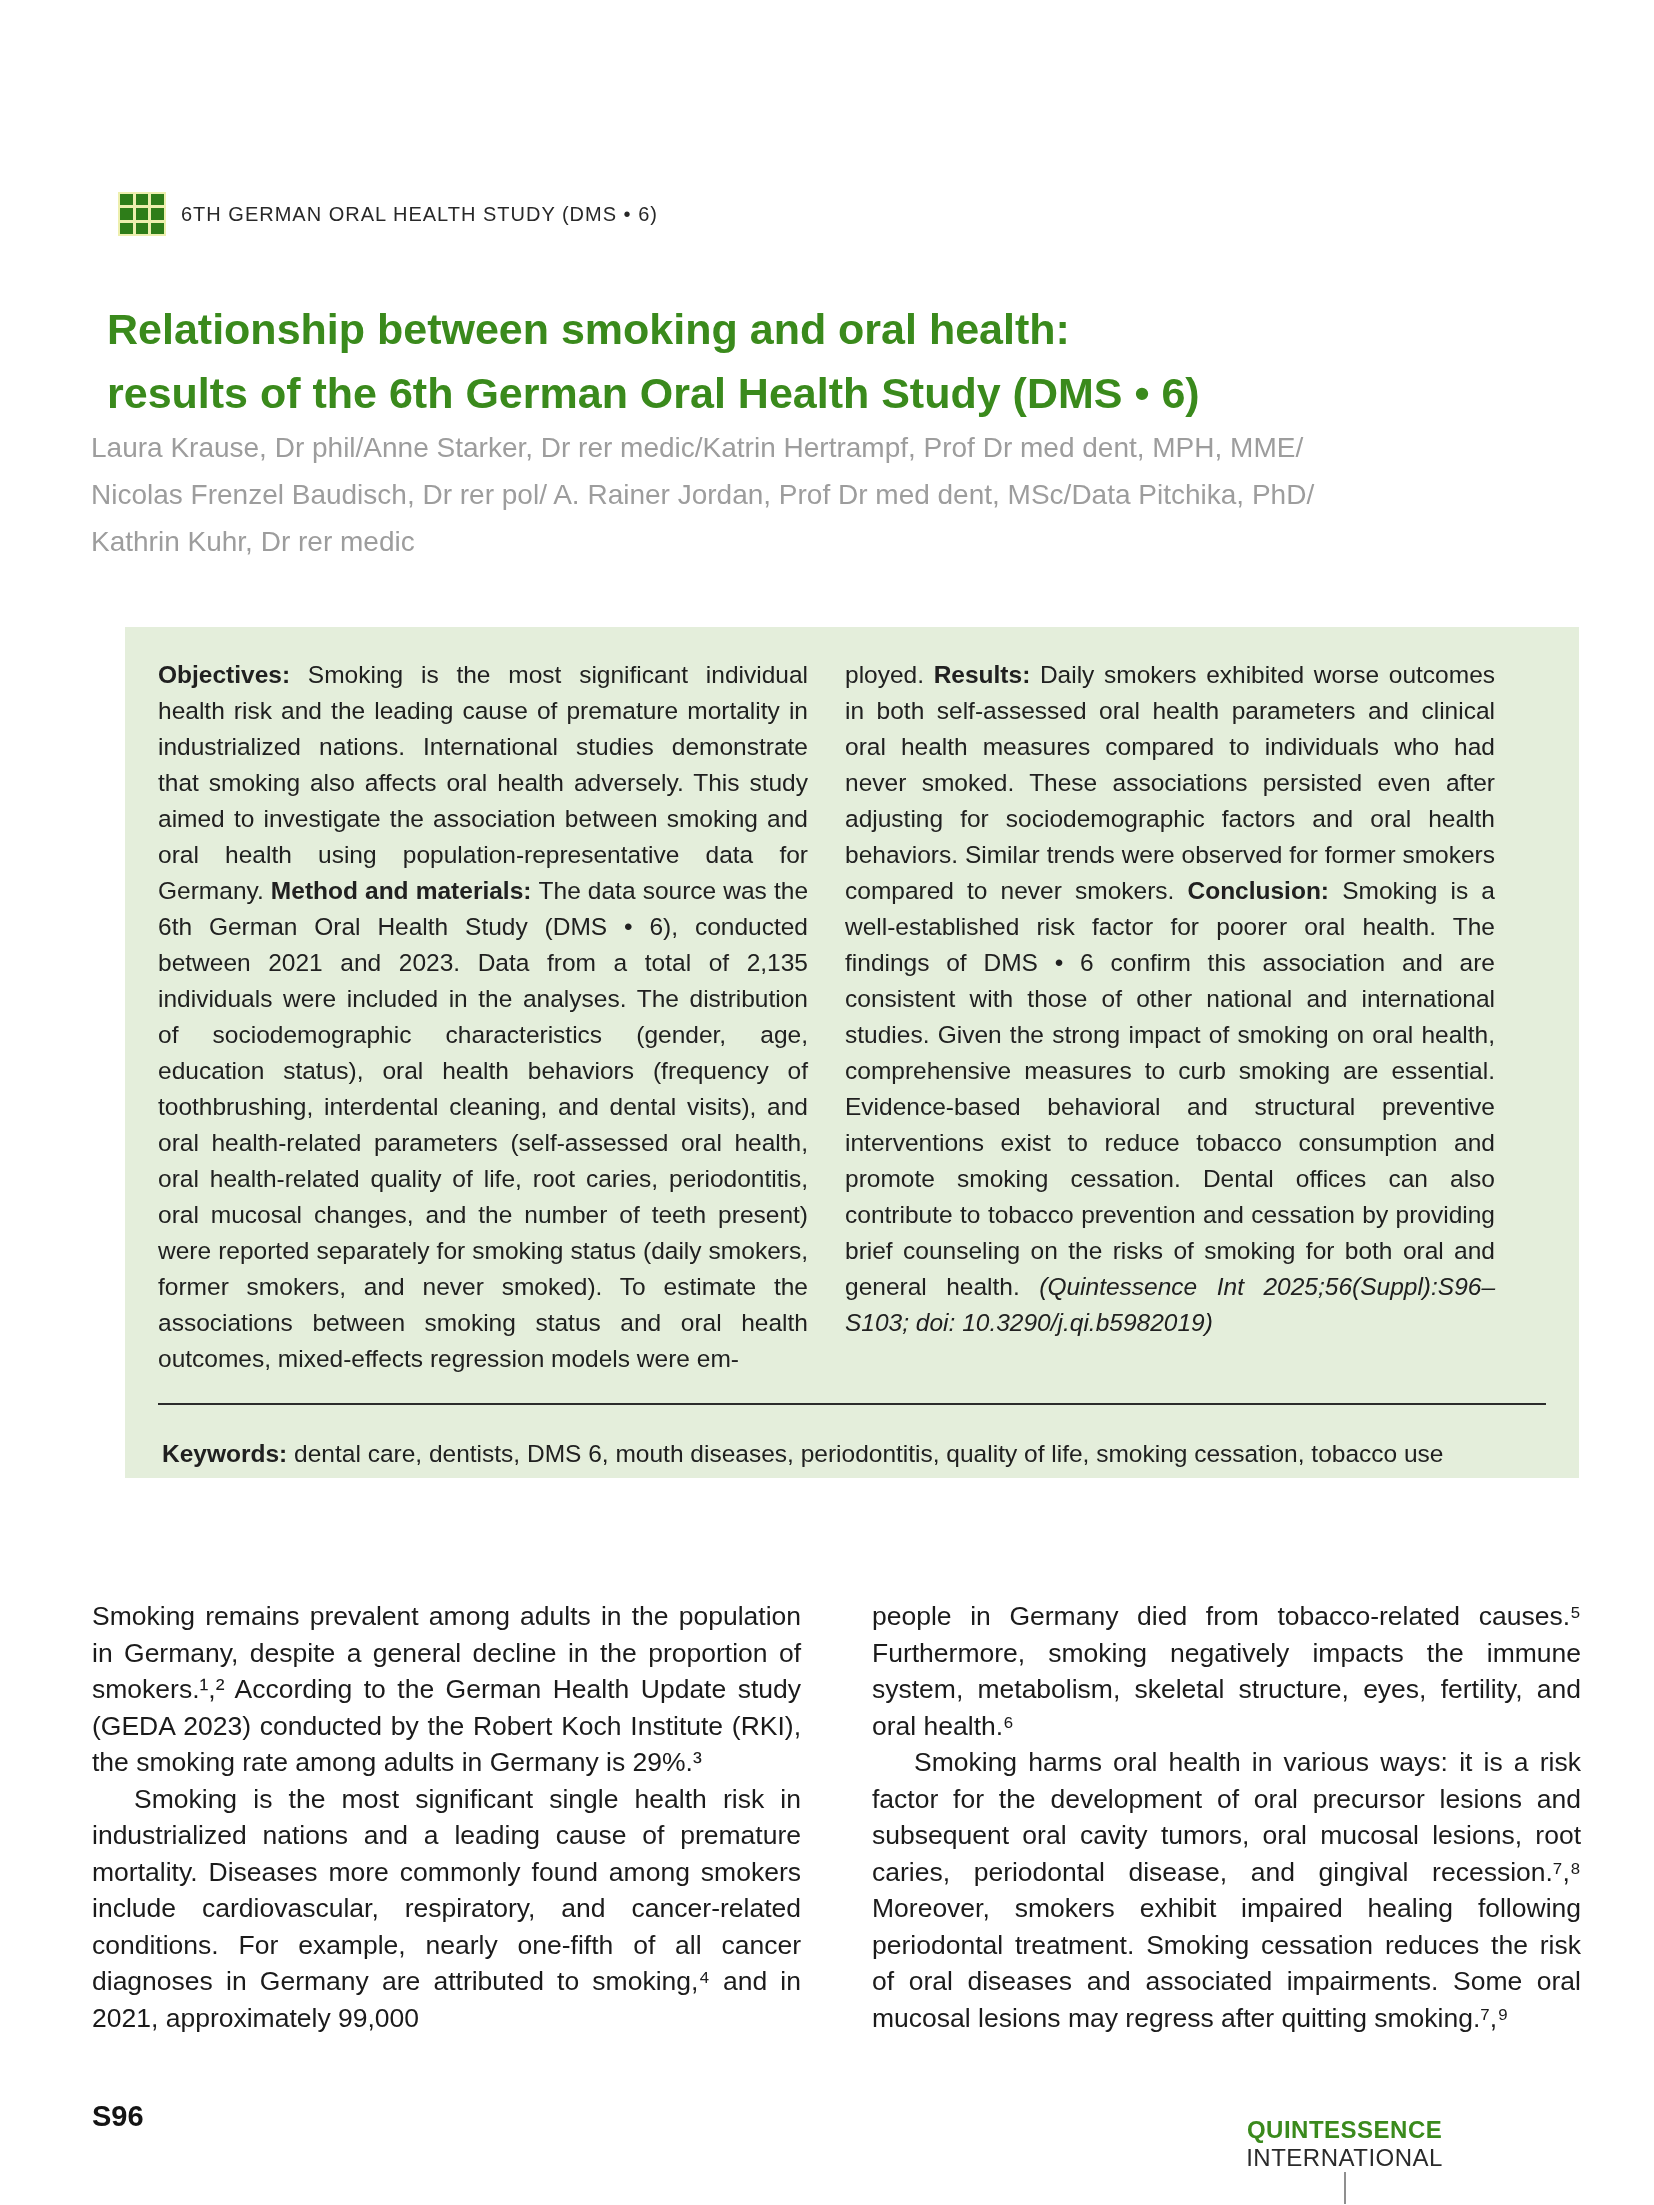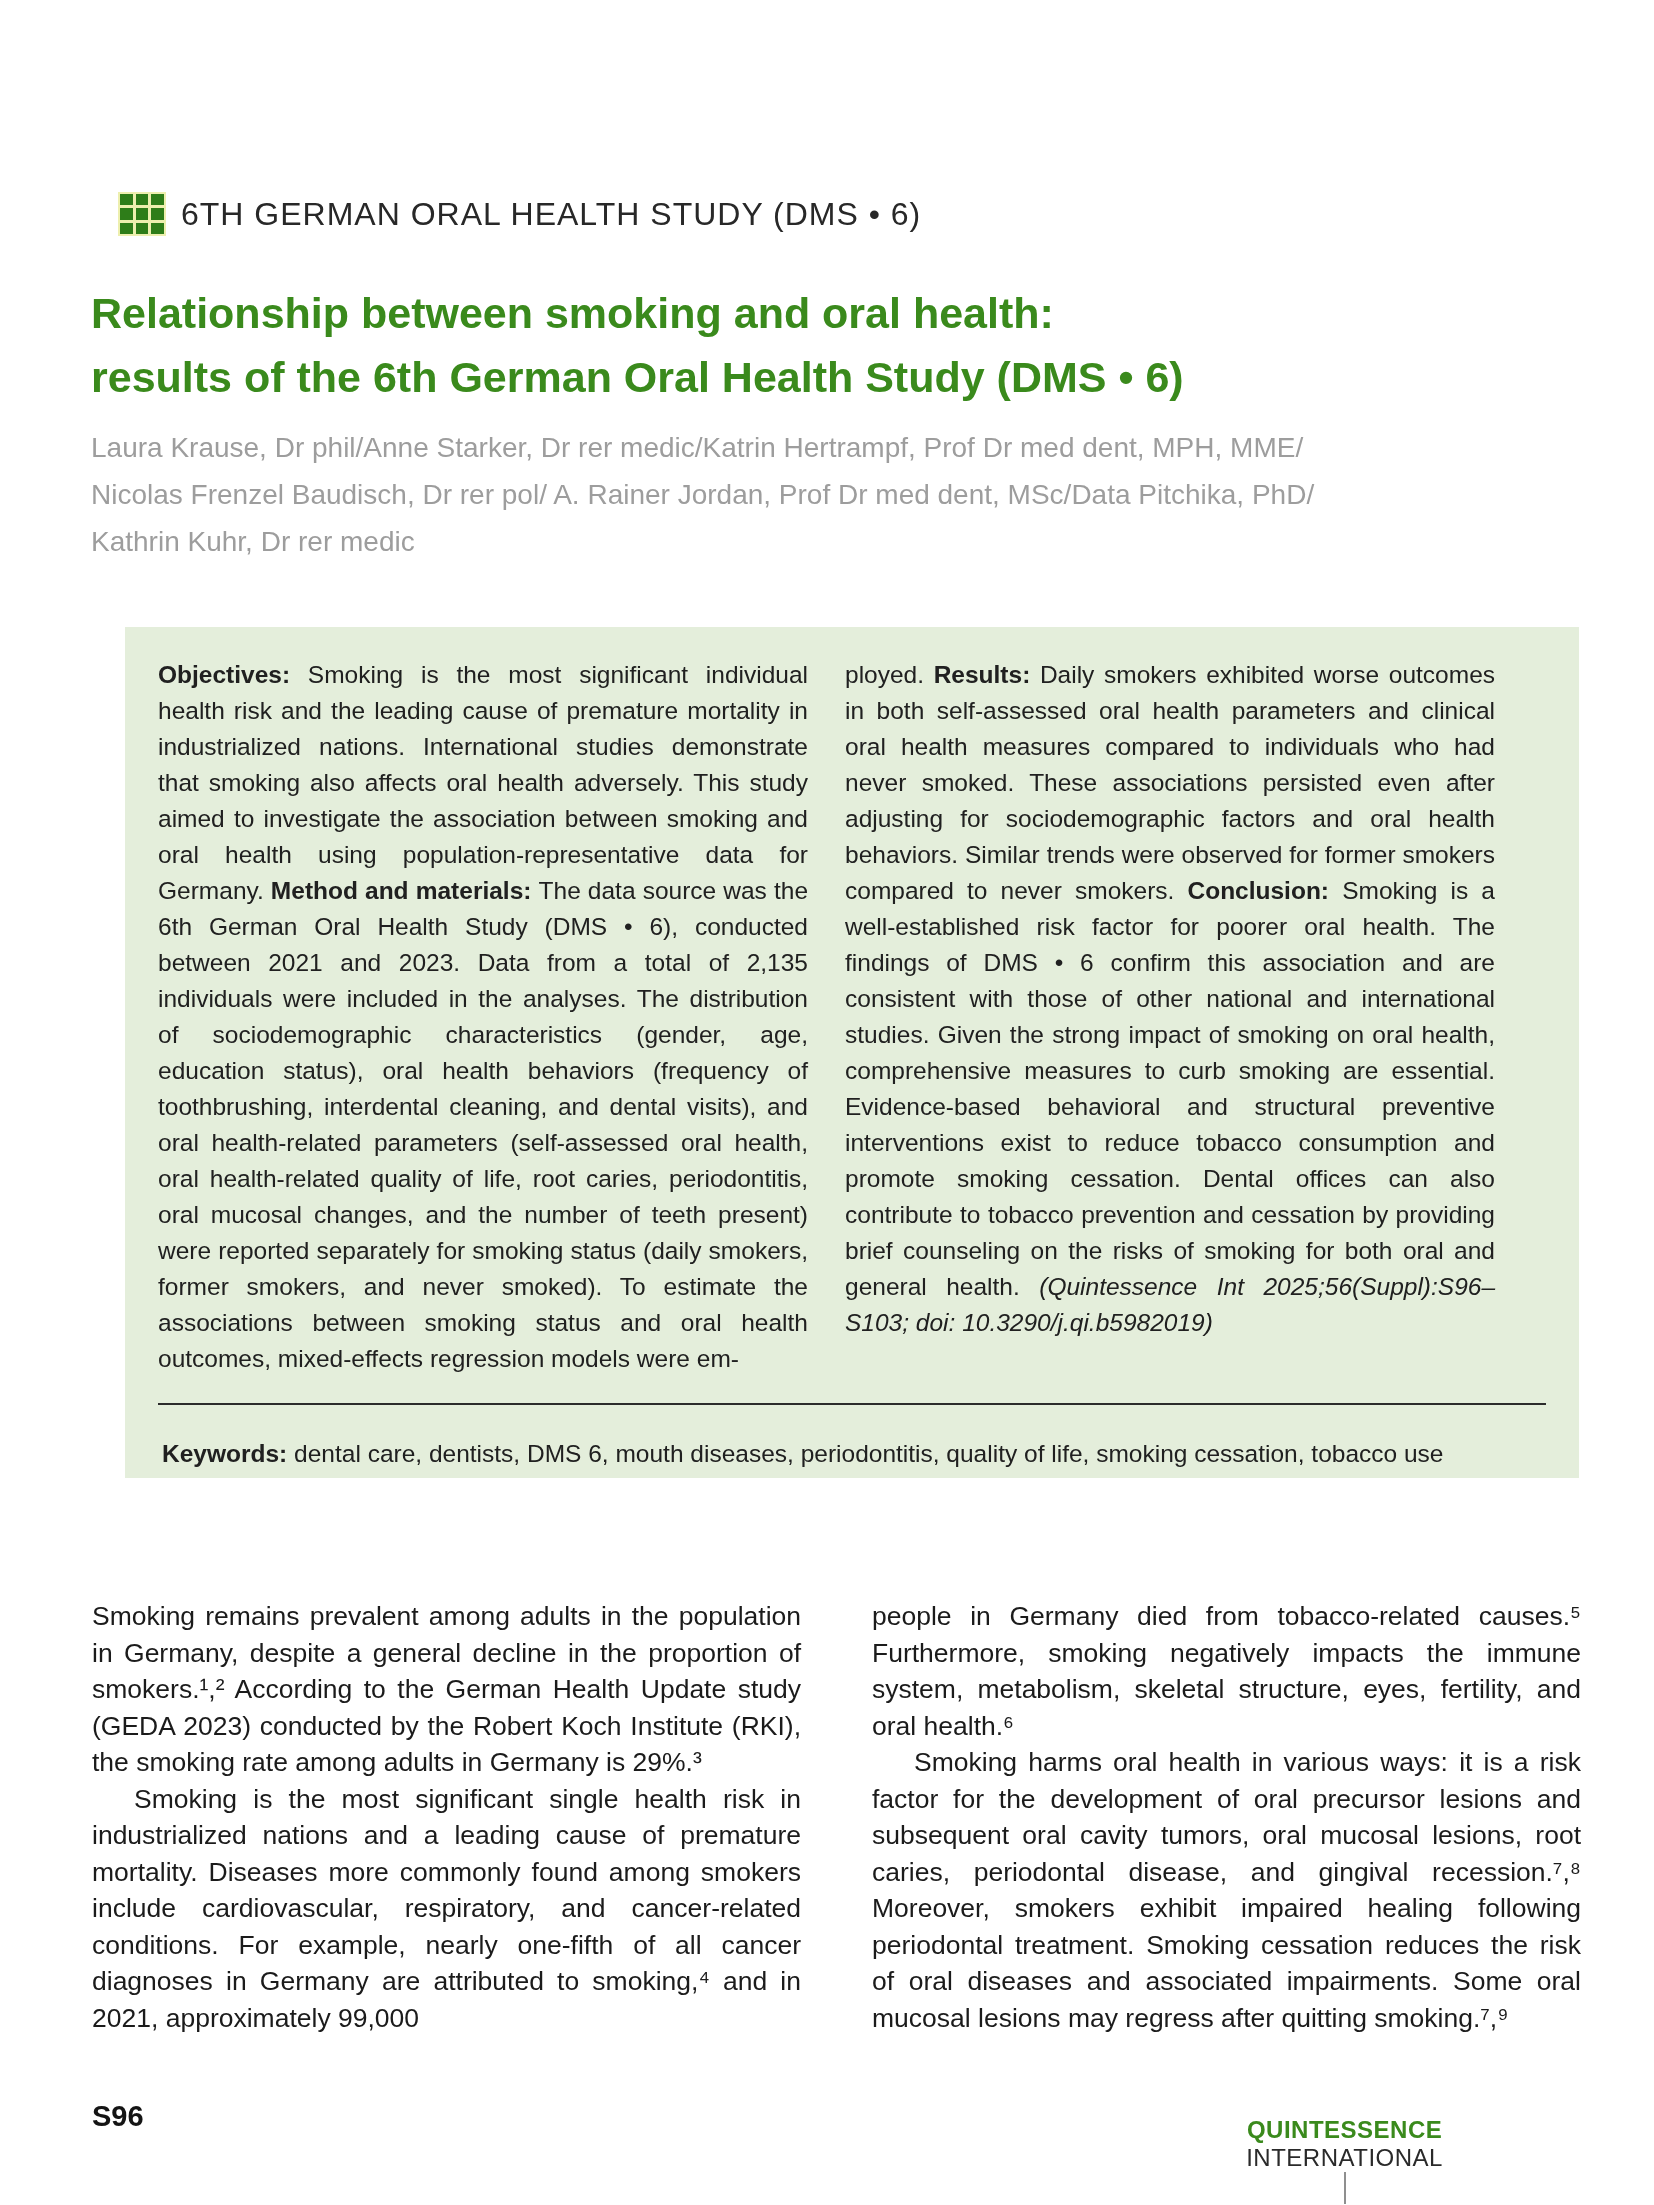--- a/index.html
+++ b/index.html
@@ -28,32 +28,32 @@
     padding: 2px;
     box-sizing: border-box;
     display: grid;
     grid-template-columns: repeat(3, 1fr);
     grid-template-rows: repeat(3, 1fr);
     gap: 3px;
     flex: 0 0 auto;
   }
   .grid-icon i { background: #2e7d19; display: block; }
   .eyebrow-text {
-    font-size: 32px;
+    font-size: 20px;
     letter-spacing: 1px;
     color: #282828;
     white-space: nowrap;
   }
 
   
   .title {
     position: absolute;
     left: 91px;
     top: 281px;
-    margin: 0;
+    margin: 16px;
     font-size: 43px;
     font-weight: 700;
     line-height: 64px;
     color: #3a8a1c;
   }
   .title span { display: block; }
 
   
   .authors {
     position: absolute;

